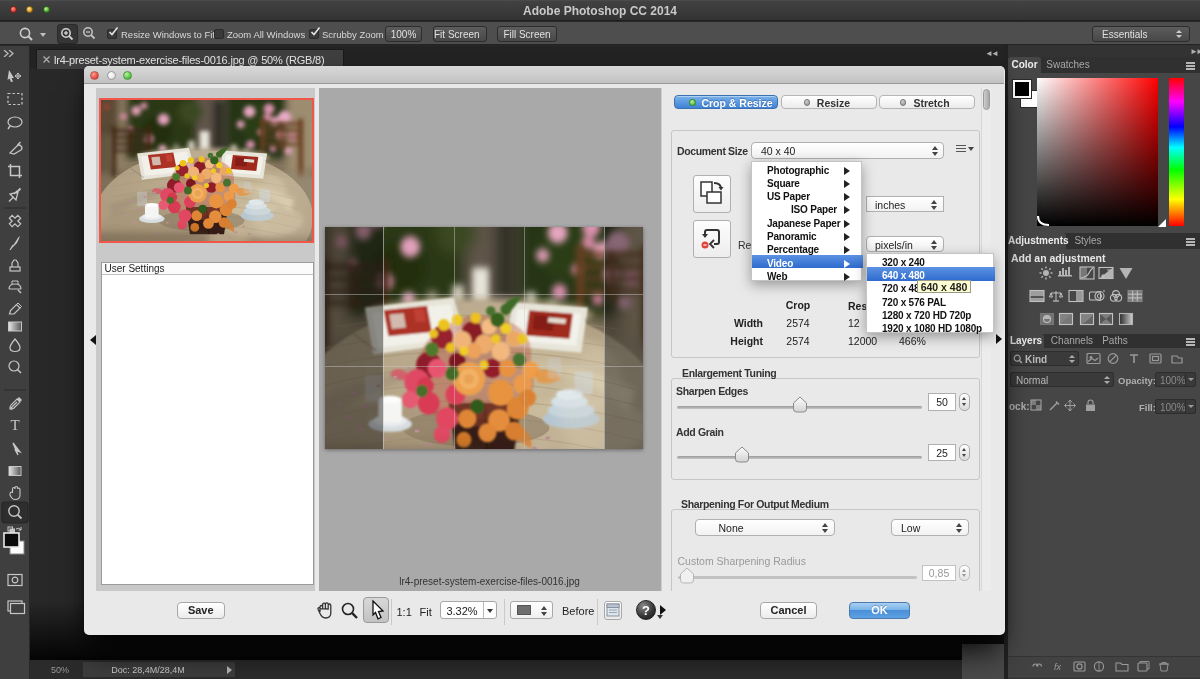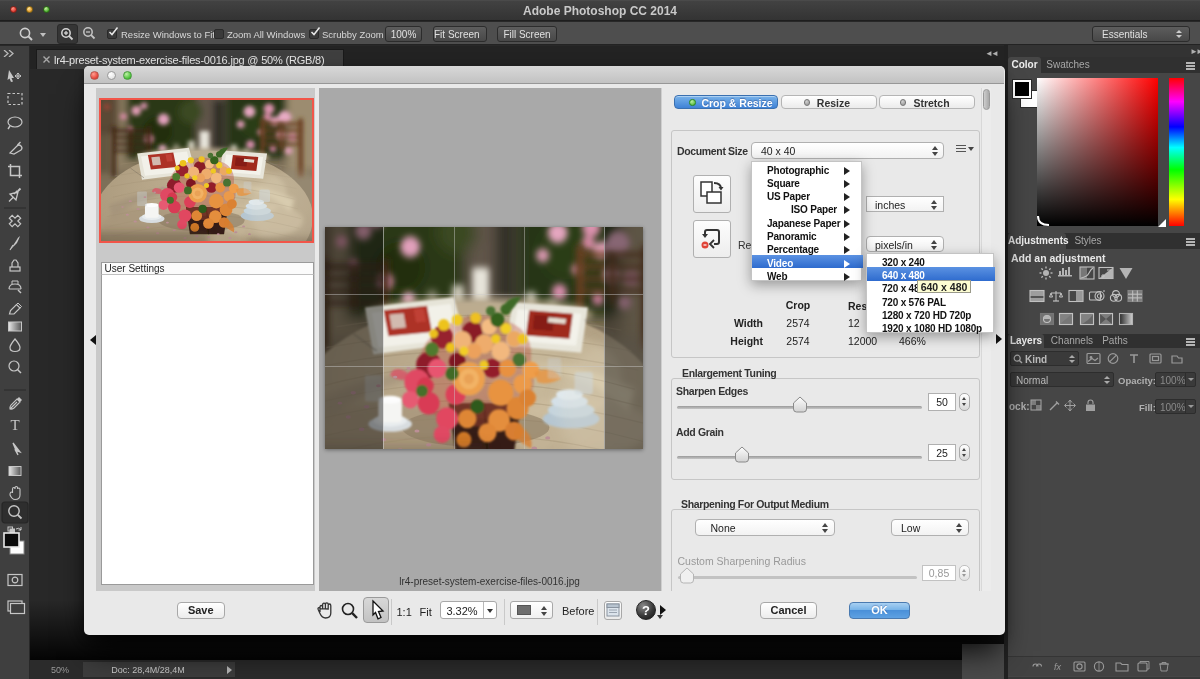--- a/index.html
+++ b/index.html
@@ -528,21 +528,21 @@
       </svg>
     <div class="abs" style="left:266px;top:356px;width:28px;height:17.5px;background:#fff;border:1px solid #b0b0b0;text-align:center;line-height:16px;">25</div>
     <div class="abs" style="left:296.5px;top:356px;width:11px;height:17.5px;background:linear-gradient(#ffffff,#d8d8d8);border:1px solid #aaa;border-radius:5px;">
       <div class="tri" style="left:2px;top:3px;border-left:2.8px solid transparent;border-right:2.8px solid transparent;border-bottom:3.5px solid #444;"></div>
       <div class="tri" style="left:2px;top:9px;border-left:2.8px solid transparent;border-right:2.8px solid transparent;border-top:3.5px solid #444;"></div>
     </div>
 
     <div class="abs" style="left:8.5px;top:421px;width:309px;height:100px;border:1px solid #c6c6c6;border-radius:3px;"></div>
     <div class="abs" style="left:17px;top:411px;height:10px;line-height:10px;font-weight:bold;color:#333;background:#e9e9e9;padding:0 2px;letter-spacing:-0.35px;">Sharpening For Output Medium</div>
     <div class="abs" style="left:32.5px;top:431.5px;width:140.5px;height:16.5px;background:linear-gradient(#ffffff,#f2f2f2);border:1px solid #b0b0b0;border-radius:4px;">
-      <div class="abs" style="left:15px;top:2px;">None</div>
+      <div class="abs" style="left:23px;top:2px;">None</div>
       <div class="tri" style="left:126px;top:3px;border-left:3px solid transparent;border-right:3px solid transparent;border-bottom:4px solid #444;"></div>
       <div class="tri" style="left:126px;top:9px;border-left:3px solid transparent;border-right:3px solid transparent;border-top:4px solid #444;"></div>
     </div>
     <div class="abs" style="left:229px;top:431.5px;width:78px;height:16.5px;background:linear-gradient(#ffffff,#f2f2f2);border:1px solid #b0b0b0;border-radius:4px;">
       <div class="abs" style="left:9px;top:2px;">Low</div>
       <div class="tri" style="left:64px;top:3px;border-left:3px solid transparent;border-right:3px solid transparent;border-bottom:4px solid #444;"></div>
       <div class="tri" style="left:64px;top:9px;border-left:3px solid transparent;border-right:3px solid transparent;border-top:4px solid #444;"></div>
     </div>
     <div class="abs" style="left:15.5px;top:467px;color:#999;">Custom Sharpening Radius</div>
     <div class="abs" style="left:15.5px;top:488.5px;width:239px;height:3px;background:#c2c2c2;border-radius:2px;"></div>

